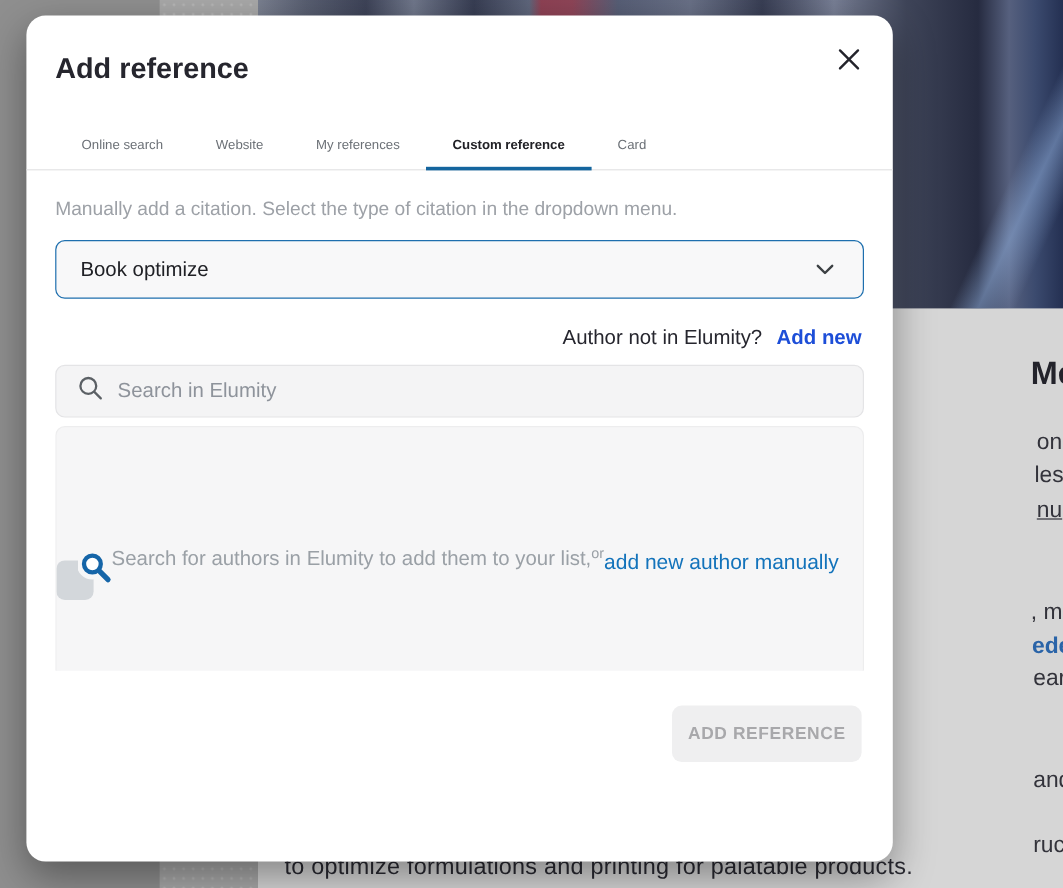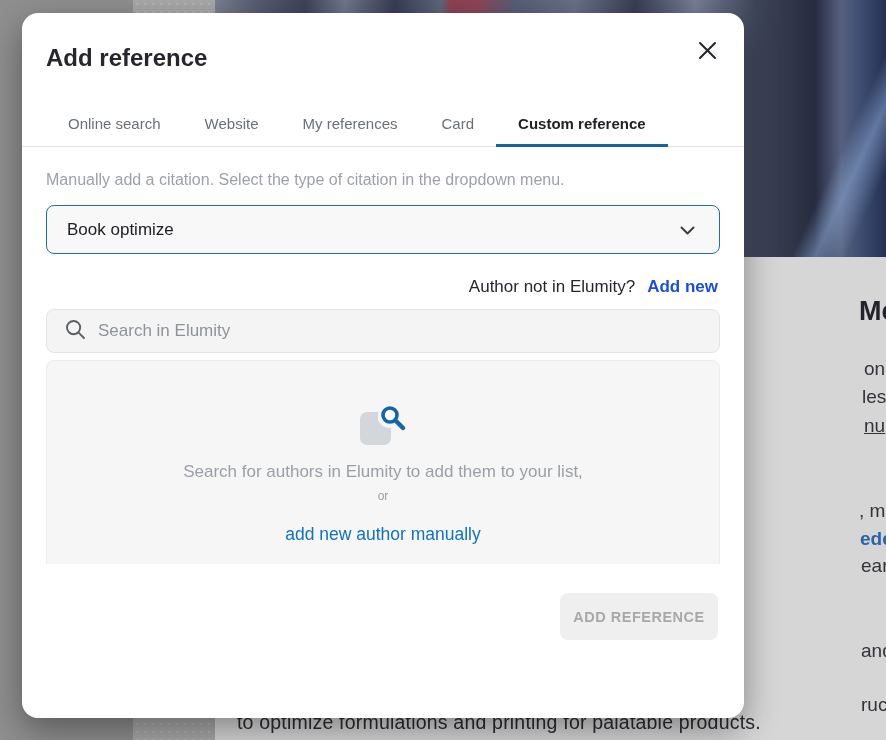--- a/index.html
+++ b/index.html
@@ -29,21 +29,21 @@
       letter-spacing:.2px; white-space:nowrap; }
 
   
   .modal { position:absolute; left:22px; top:13px; width:722px; height:705px; background:#ffffff;
       border-radius:16px; box-shadow:0 12px 34px rgba(0,0,0,.38); display:flex; flex-direction:column; }
   .close-btn { position:absolute; right:24px; top:26px; width:26px; height:26px; cursor:pointer;
       display:flex; align-items:center; justify-content:center; }
   .modal-title { margin:31px 24px 0 24px; font-size:24px; font-weight:bold; color:#26262e; }
 
   .tabs { display:flex; margin-top:35px; padding-left:24px; border-bottom:1px solid #e3e3e4; }
-  .tab { padding:8px 22px 12px 22px; font-size:15px; color:#6b7076; cursor:pointer; white-space:nowrap; }
+  .tab { padding:8px 22px 12px 22px; font-size:11px; color:#6b7076; cursor:pointer; white-space:nowrap; }
   .tab.active { color:#212126; font-weight:bold; border-bottom:3px solid #14659e; margin-bottom:-1px; }
 
   .hint { margin:24px 24px 0 24px; font-size:16px; color:#9da1a7; }
 
   .dropdown { margin:16px 24px 0 24px; height:49px; border:1px solid #1e6fae; border-radius:8px;
       background:#f8f8f9; display:flex; align-items:center; padding:0 24px 0 20px; cursor:pointer; }
   .dropdown-value { font-size:17px; color:#202126; flex:1; }
 
   .author-row { margin:23px 26px 0 24px; display:flex; justify-content:flex-end; align-items:center;
       gap:12px; font-size:17px; }
@@ -53,21 +53,21 @@
   .searchbox { margin:12px 24px 0 24px; height:44px; background:#f4f4f5; border:1px solid #e4e4e6;
       border-radius:8px; display:flex; align-items:center; padding:0 14px 0 18px; }
   .searchbox input { border:none; outline:none; background:transparent; flex:1; margin-left:12px;
       font-size:17px; color:#202126; font-family:"Liberation Sans", sans-serif; }
   .searchbox input::placeholder { color:#8e939b; }
 
   .list-label { margin:21px 24px 0 24px; font-size:13px; font-weight:bold; letter-spacing:.6px;
       color:#2a2a32; }
 
   .author-panel { margin:7px 24px 0 24px; height:204px; background:#f6f6f7; border:1px solid #ededee;
-      border-bottom:none; border-radius:8px 8px 0 0; overflow:hidden; display:flex; flex-direction:column;
+      border-bottom:none; border-radius:8px 8px 0 0; overflow:hidden; display:flex; flex-direction:row;
       align-items:center; }
   .empty-icon { position:relative; width:46px; height:42px; margin-top:42px; }
   .empty-icon .doc { position:absolute; left:0; bottom:0; width:31px; height:33px; background:#d3d7db;
       border-radius:7px; }
   .empty-icon svg { position:absolute; right:0; top:0; }
   .empty-line1 { margin-top:17px; font-size:17px; color:#9aa0a6; }
   .empty-or { margin-top:7px; font-size:12px; color:#9aa0a6; }
   .empty-link { margin-top:21px; font-size:17.5px; color:#1373bb; cursor:pointer; }
 
   .modal-footer { display:flex; justify-content:flex-end; padding:29px 26px 0 26px; }
@@ -105,22 +105,22 @@
           </svg>
       </span>
     </div>
 
     <h1 class="modal-title">Add reference</h1>
 
     <div class="tabs">
       <div class="tab">Online search</div>
       <div class="tab">Website</div>
       <div class="tab">My references</div>
+      <div class="tab active">Custom reference</div>
       <div class="tab">Card</div>
-      <div class="tab active">Custom reference</div>
     </div>
 
     <div class="hint">Manually add a citation. Select the type of citation in the dropdown menu.</div>
 
     <div class="dropdown">
       <span class="dropdown-value">Book optimize</span>
       <span>
         <svg width="15" height="9" viewBox="0 0 15 9">
             <path d="M1.5 1.5 L7.5 7.5 L13.5 1.5" fill="none" stroke="#3c4043" stroke-width="2" stroke-linecap="round" stroke-linejoin="round"></path>
           </svg>

